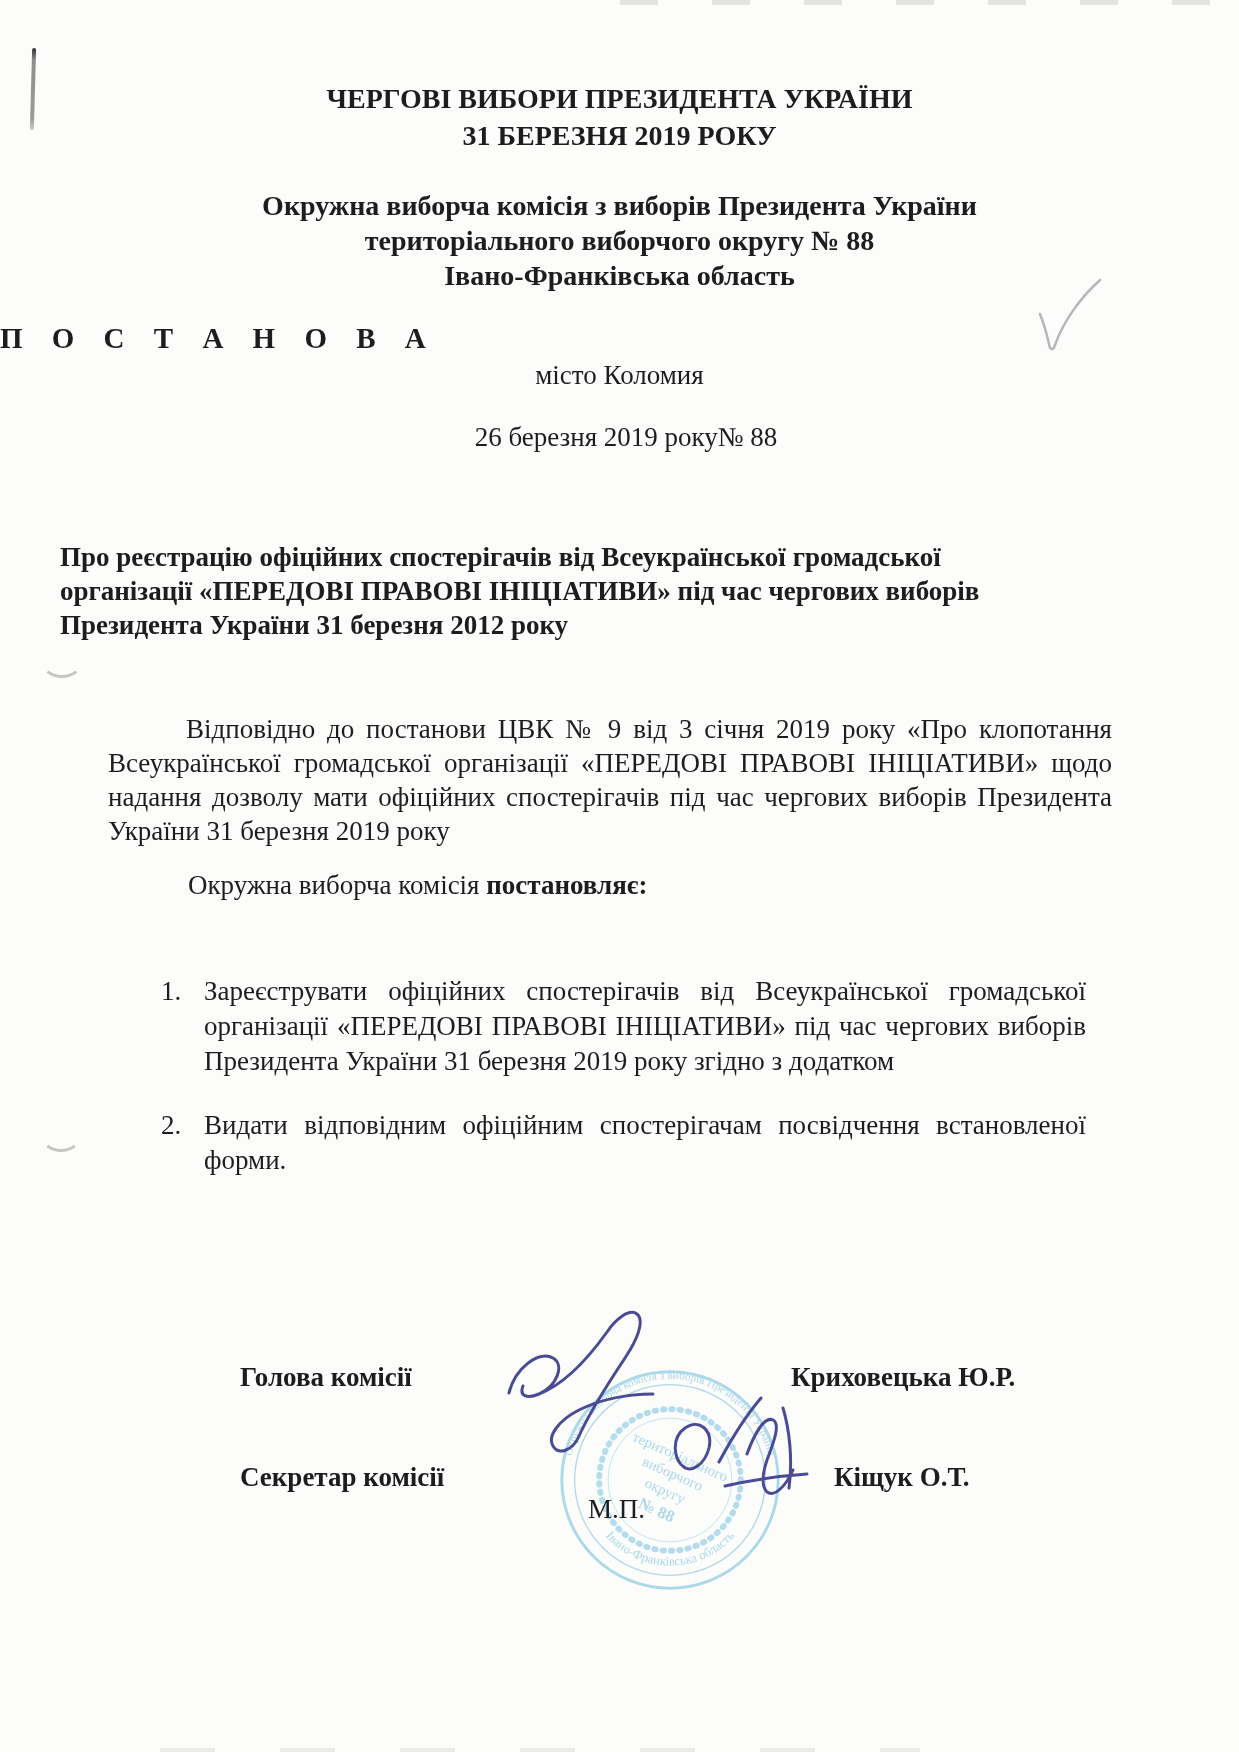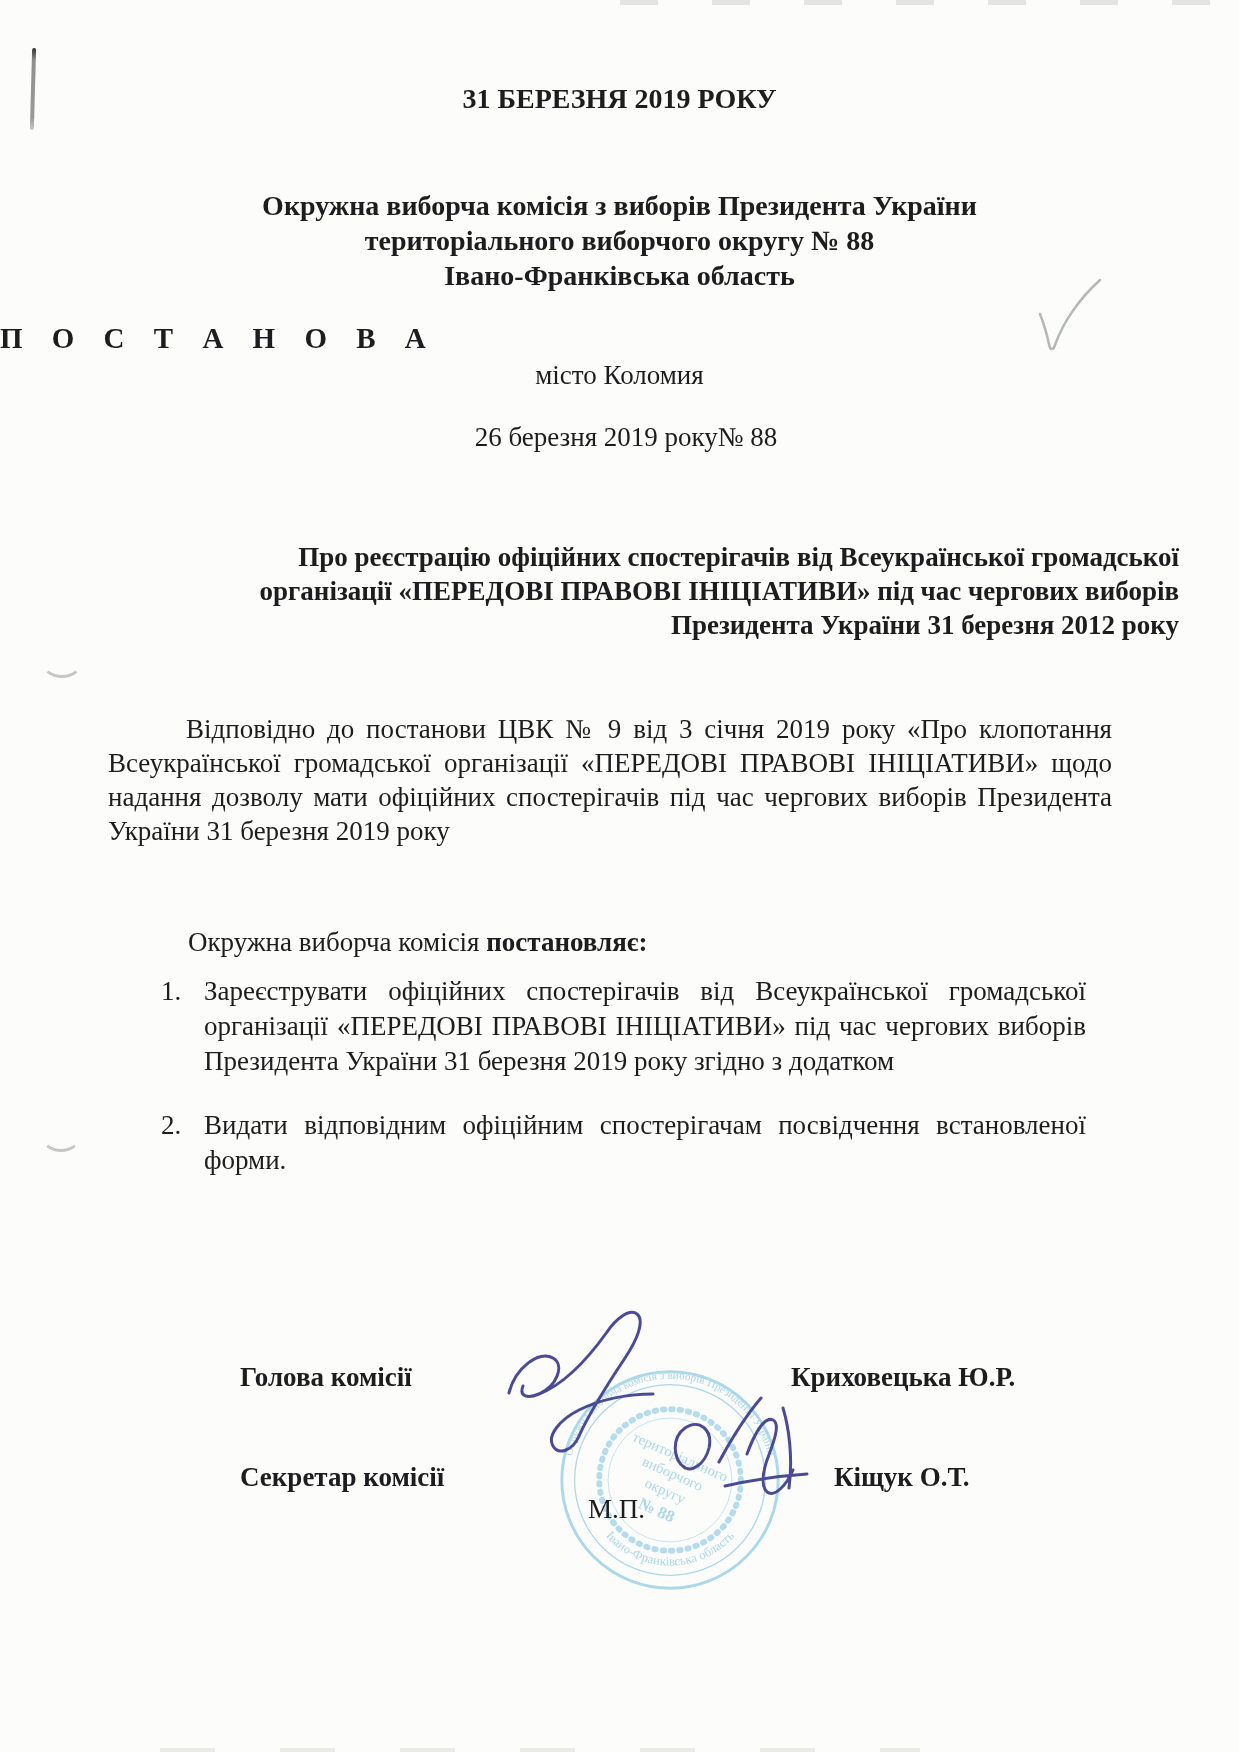--- a/index.html
+++ b/index.html
@@ -56,28 +56,28 @@
   .city {
     position: absolute; top: 360px; left: 0; right: 0;
     text-align: center; font-size: 27px;
   }
   .date-row {
     position: absolute; top: 422px; left: 189px; right: 176px;
     display: flex; justify-content: center; font-size: 27px;
   }
   .subject {
     position: absolute; top: 540px; left: 60px; right: 60px;
-    text-align: right; font-weight: bold; font-size: 27px; line-height: 34px; font-family: Liberation Serif, serif;
+    text-align: left; font-weight: bold; font-size: 27px; line-height: 34px; font-family: Liberation Serif, serif;
   }
   .paragraph {
     position: absolute; top: 712px; left: 108px; width: 1004px;
     font-size: 27px; line-height: 34px; text-align: justify; text-indent: 78px;
   }
   .resolves {
-    position: absolute; top: 927px; left: 188px; font-size: 27px;
+    position: absolute; top: 870px; left: 188px; font-size: 27px;
   }
   .list-item { position: absolute; left: 161px; width: 925px; display: flex; }
   .item-1 { top: 974px; }
   .item-2 { top: 1108px; }
   .item-num { width: 43px; flex: 0 0 43px; font-size: 27px; line-height: 35px; }
   .item-text { flex: 1; font-size: 27px; line-height: 35px; text-align: justify; }
 
   
   .sig-label { position: absolute; font-weight: bold; font-size: 27px; white-space: nowrap; }
   .role-1 { left: 196px; top: 1362px; margin-left: 44px; }
@@ -99,20 +99,21 @@
   <div class="edge-smudge-bottom"></div>
   <div class="artifact-line"></div>
   <div class="artifact-arc arc1"></div>
   <div class="artifact-arc arc2"></div>
 
   <svg class="pencil-check" width="80" height="92" viewBox="0 0 80 92">
     <path d="M 12,42 C 16,52 19,63 21,72 C 22,78 25,79 27,73 C 35,50 52,26 72,8" fill="none" stroke="#a7abad" stroke-width="2.5" stroke-linecap="round" opacity="0.85"></path>
   </svg>
 
   <div class="doc-header">
+    <div>ЧЕРГОВІ ВИБОРИ ПРЕЗИДЕНТА УКРАЇНИ</div>
     <div>31 БЕРЕЗНЯ 2019 РОКУ</div>
   </div>
 
   <div class="commission">
     <div>Окружна виборча комісія з виборів Президента України</div>
     <div>територіального виборчого округу № 88</div>
     <div>Івано-Франківська область</div>
   </div>
 
   <div class="postanova">П О С Т А Н О В А</div>

